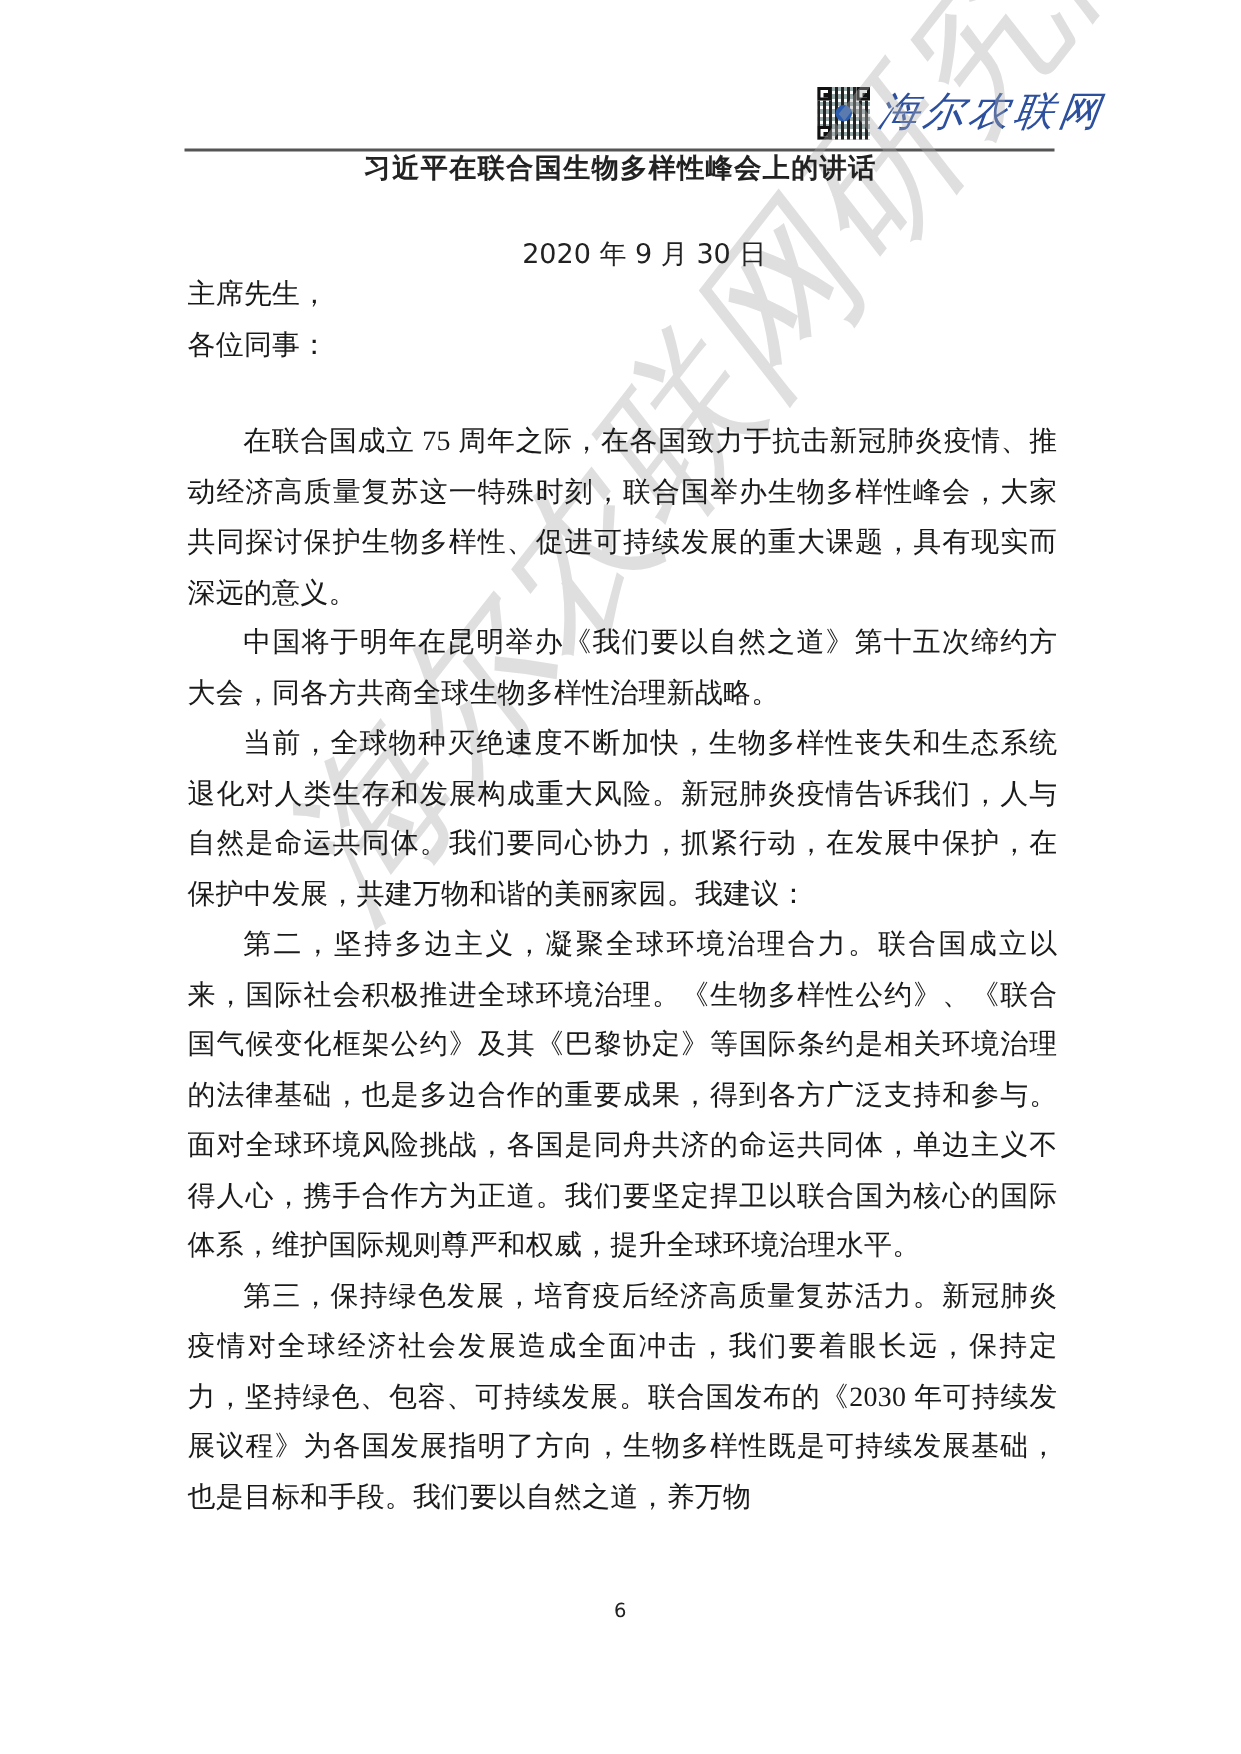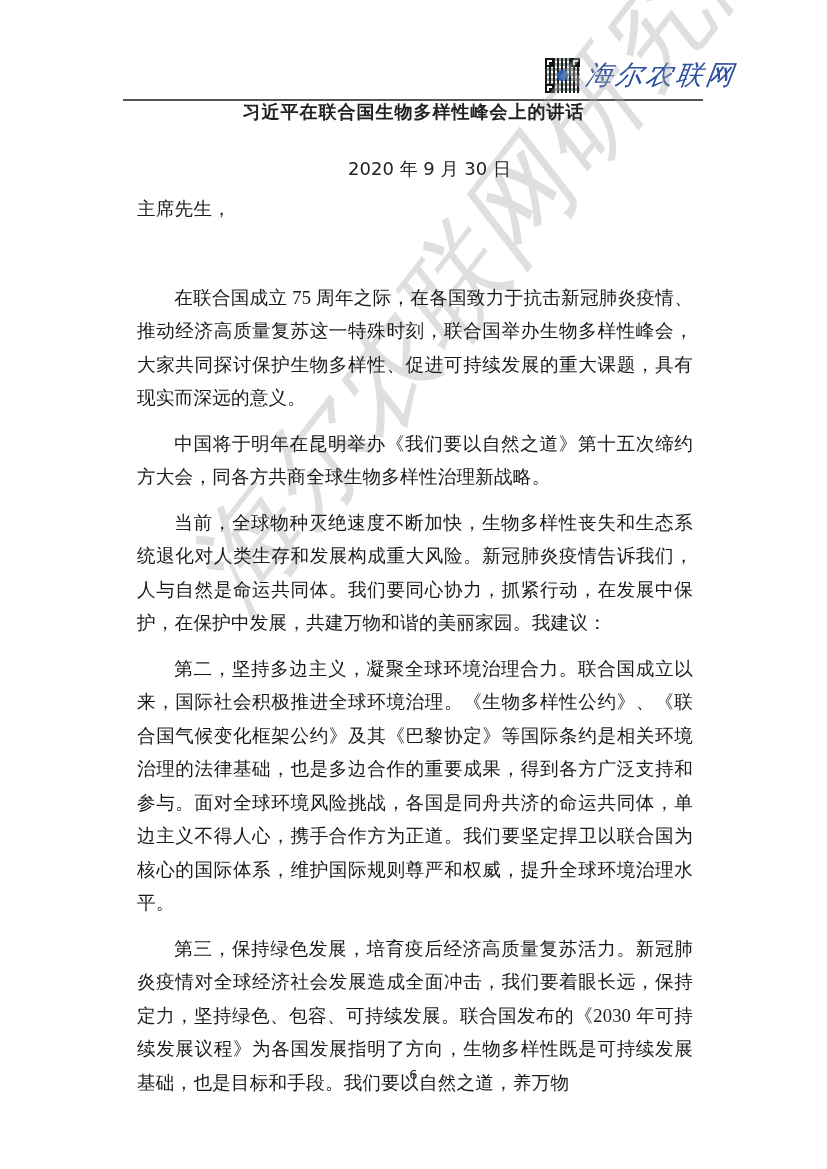--- a/index.html
+++ b/index.html
@@ -24,21 +24,21 @@
 
   .title { position: absolute; left: 0; width: 827px; top: 100px; text-align: center;
            font-size: 18px; font-weight: bold; color: #222; letter-spacing: 1px;
            font-family: "DejaVu Sans", "Liberation Sans", sans-serif; }
   .date { position: absolute; left: 0; width: 827px; top: 157px; text-align: center;
           font-size: 18px; color: #222; font-family: "DejaVu Sans", "Liberation Sans", sans-serif; padding-left: 16px; }
 
   .body { position: absolute; left: 125px; top: 180px; width: 580px;
           font-size: 18.6px; line-height: 33.5px; color: #1a1a1a; letter-spacing: 0.2px;
           font-family: "DejaVu Sans", "Liberation Sans", sans-serif; text-align: justify; }
-  .body p { margin: 12px; }
+  .body p { margin: 0; }
   .body .salute { }
   .body .gap { height: 31px; }
   .body .para { text-indent: 2em; font-family: Liberation Serif, serif; }
 
   .footer { position: absolute; left: 0; width: 827px; top: 1067px; text-align: center;
             font-size: 13px; color: #222; font-family: "DejaVu Sans", sans-serif; }
 
   .watermark { position: absolute; left: 170px; top: 560px; width: 760px; height: 110px;
                transform: rotate(-52deg); transform-origin: left top;
                font-size: 108px; line-height: 110px; color: rgba(170,170,170,0.38);
@@ -61,20 +61,21 @@
     <div class="rule"></div>
   </div>
 
   <div class="watermark">海尔农联网研究院</div>
 
   <div class="title">习近平在联合国生物多样性峰会上的讲话</div>
   <div class="date">2020 年 9 月 30 日</div>
 
   <div class="body">
     <p class="salute">主席先生，</p>
+    <p class="salute">各位同事：</p>
     <div class="gap"></div>
     <p class="para">在联合国成立 75 周年之际，在各国致力于抗击新冠肺炎疫情、推动经济高质量复苏这一特殊时刻，联合国举办生物多样性峰会，大家共同探讨保护生物多样性、促进可持续发展的重大课题，具有现实而深远的意义。</p>
     <p class="para">中国将于明年在昆明举办《我们要以自然之道》第十五次缔约方大会，同各方共商全球生物多样性治理新战略。</p>
     <p class="para">当前，全球物种灭绝速度不断加快，生物多样性丧失和生态系统退化对人类生存和发展构成重大风险。新冠肺炎疫情告诉我们，人与自然是命运共同体。我们要同心协力，抓紧行动，在发展中保护，在保护中发展，共建万物和谐的美丽家园。我建议：</p>
     <p class="para">第二，坚持多边主义，凝聚全球环境治理合力。联合国成立以来，国际社会积极推进全球环境治理。《生物多样性公约》、《联合国气候变化框架公约》及其《巴黎协定》等国际条约是相关环境治理的法律基础，也是多边合作的重要成果，得到各方广泛支持和参与。面对全球环境风险挑战，各国是同舟共济的命运共同体，单边主义不得人心，携手合作方为正道。我们要坚定捍卫以联合国为核心的国际体系，维护国际规则尊严和权威，提升全球环境治理水平。</p>
     <p class="para">第三，保持绿色发展，培育疫后经济高质量复苏活力。新冠肺炎疫情对全球经济社会发展造成全面冲击，我们要着眼长远，保持定力，坚持绿色、包容、可持续发展。联合国发布的《2030 年可持续发展议程》为各国发展指明了方向，生物多样性既是可持续发展基础，也是目标和手段。我们要以自然之道，养万物</p>
   </div>
 
   <div class="footer">6</div>
 </div>

